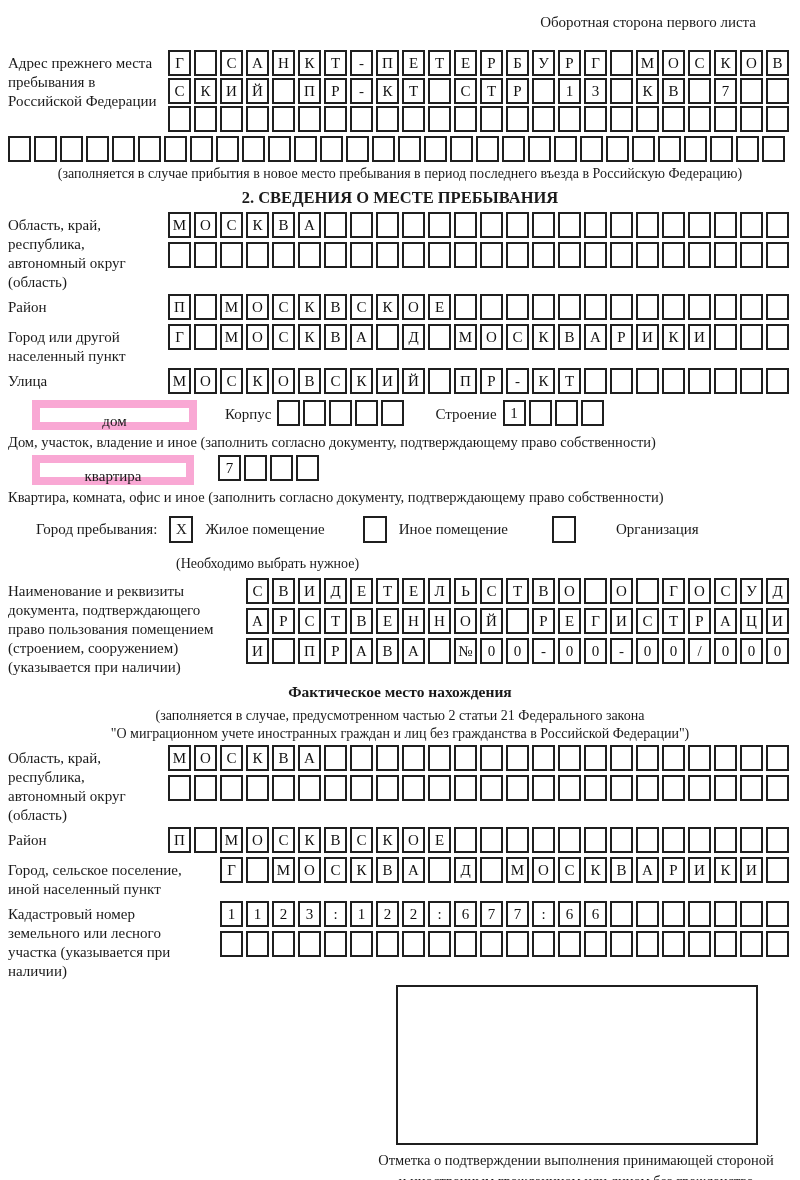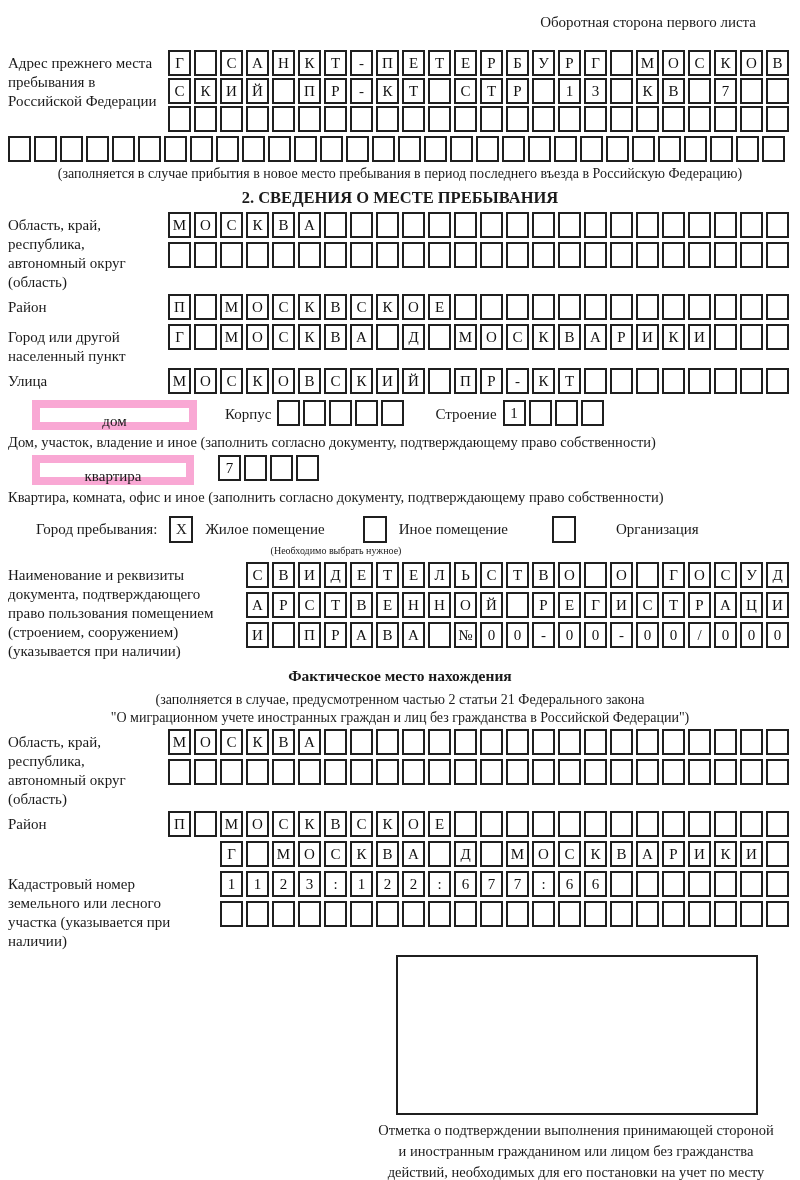--- a/index.html
+++ b/index.html
@@ -46,21 +46,21 @@
   .inline-label { font-size:15px; line-height:28px; margin:0 6px 0 4px; }
 
   
   .mestorow { display:flex; align-items:center; margin-top:8px; margin-left:28px; height:30px; }
   .mesto-text { font-size:15px; margin-right:10px; }
   .checkbox {
     display:inline-block; width:24px; height:27px; border:2px solid #1f1f1f;
     text-align:center; line-height:23px; font-size:15px; margin:0 12px 0 2px;
   }
   .gap28 { margin-left:28px; } .gap34 { margin-left:34px; }
-  .choose-note { font-size:10px; margin-left:168px; width:320px; text-align:center; margin-top:1px; }
+  .choose-note { font-size:14px; margin-left:168px; width:320px; margin-top:12px; }
 
   .stamp-box {
     width:362px; height:160px; border:2px solid #1f1f1f;
     margin-left:388px; margin-top:4px;
   }
   .stamp-caption {
     width:404px; margin-left:366px; margin-top:5px;
     font-size:14.5px; line-height:21px; text-align:center;
   }
 </style>
@@ -161,20 +161,21 @@
   </div>
 
   <div class="field">
     <div class="label">Район</div>
     <div class="grids">
       <div class="cells"><span class="cell">П</span><span class="cell"></span><span class="cell">М</span><span class="cell">О</span><span class="cell">С</span><span class="cell">К</span><span class="cell">В</span><span class="cell">С</span><span class="cell">К</span><span class="cell">О</span><span class="cell">Е</span><span class="cell"></span><span class="cell"></span><span class="cell"></span><span class="cell"></span><span class="cell"></span><span class="cell"></span><span class="cell"></span><span class="cell"></span><span class="cell"></span><span class="cell"></span><span class="cell"></span><span class="cell"></span><span class="cell"></span></div>
     </div>
   </div>
 
   <div class="field">
+    <div class="label w190">Город, сельское поселение, иной населенный пункт</div>
     <div class="grids">
       <div class="cells"><span class="cell">Г</span><span class="cell"></span><span class="cell">М</span><span class="cell">О</span><span class="cell">С</span><span class="cell">К</span><span class="cell">В</span><span class="cell">А</span><span class="cell"></span><span class="cell">Д</span><span class="cell"></span><span class="cell">М</span><span class="cell">О</span><span class="cell">С</span><span class="cell">К</span><span class="cell">В</span><span class="cell">А</span><span class="cell">Р</span><span class="cell">И</span><span class="cell">К</span><span class="cell">И</span><span class="cell"></span></div>
     </div>
   </div>
 
   <div class="field">
     <div class="label w190">Кадастровый номер земельного или лесного участка (указывается при наличии)</div>
     <div class="grids">
       <div class="cells" style="margin-bottom:4px;"><span class="cell">1</span><span class="cell">1</span><span class="cell">2</span><span class="cell">3</span><span class="cell">:</span><span class="cell">1</span><span class="cell">2</span><span class="cell">2</span><span class="cell">:</span><span class="cell">6</span><span class="cell">7</span><span class="cell">7</span><span class="cell">:</span><span class="cell">6</span><span class="cell">6</span><span class="cell"></span><span class="cell"></span><span class="cell"></span><span class="cell"></span><span class="cell"></span><span class="cell"></span><span class="cell"></span></div>
       <div class="cells"><span class="cell"></span><span class="cell"></span><span class="cell"></span><span class="cell"></span><span class="cell"></span><span class="cell"></span><span class="cell"></span><span class="cell"></span><span class="cell"></span><span class="cell"></span><span class="cell"></span><span class="cell"></span><span class="cell"></span><span class="cell"></span><span class="cell"></span><span class="cell"></span><span class="cell"></span><span class="cell"></span><span class="cell"></span><span class="cell"></span><span class="cell"></span><span class="cell"></span></div>

